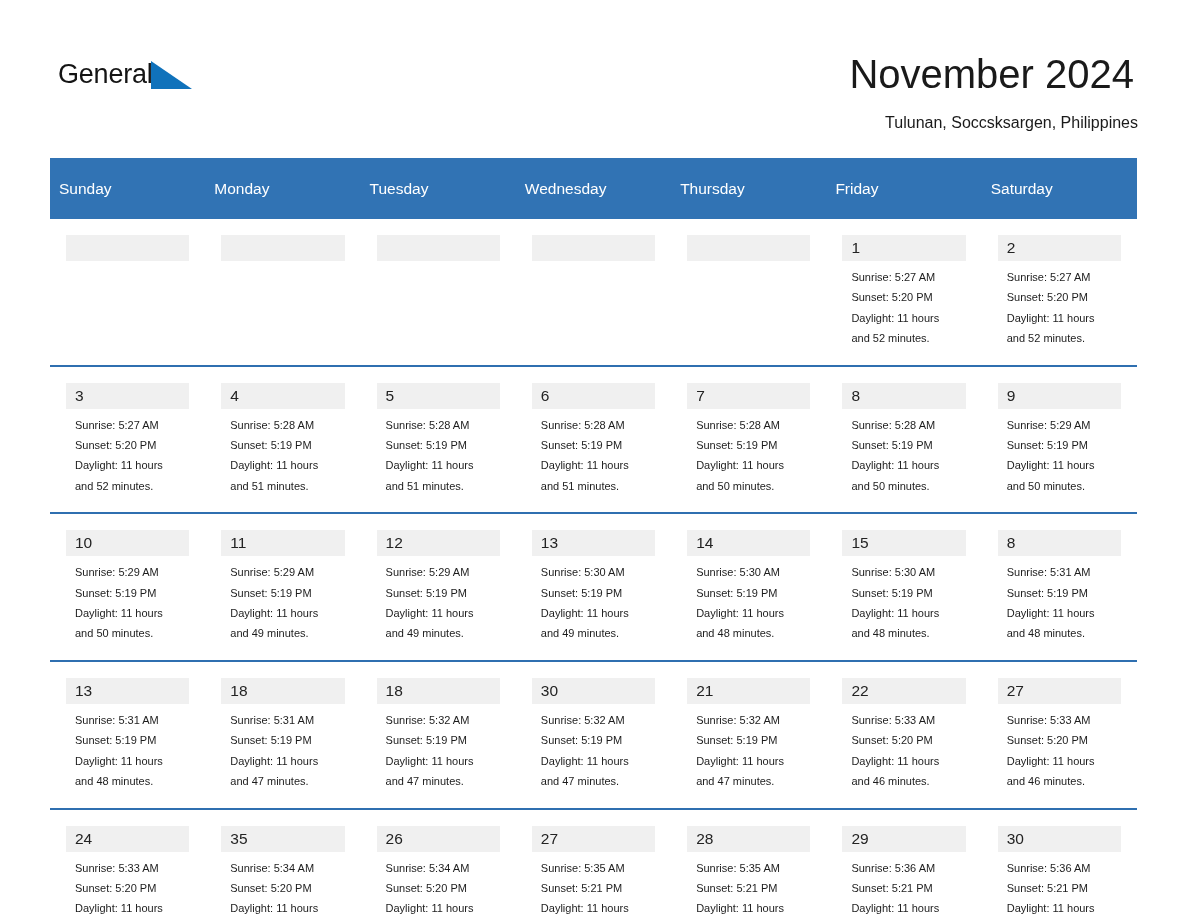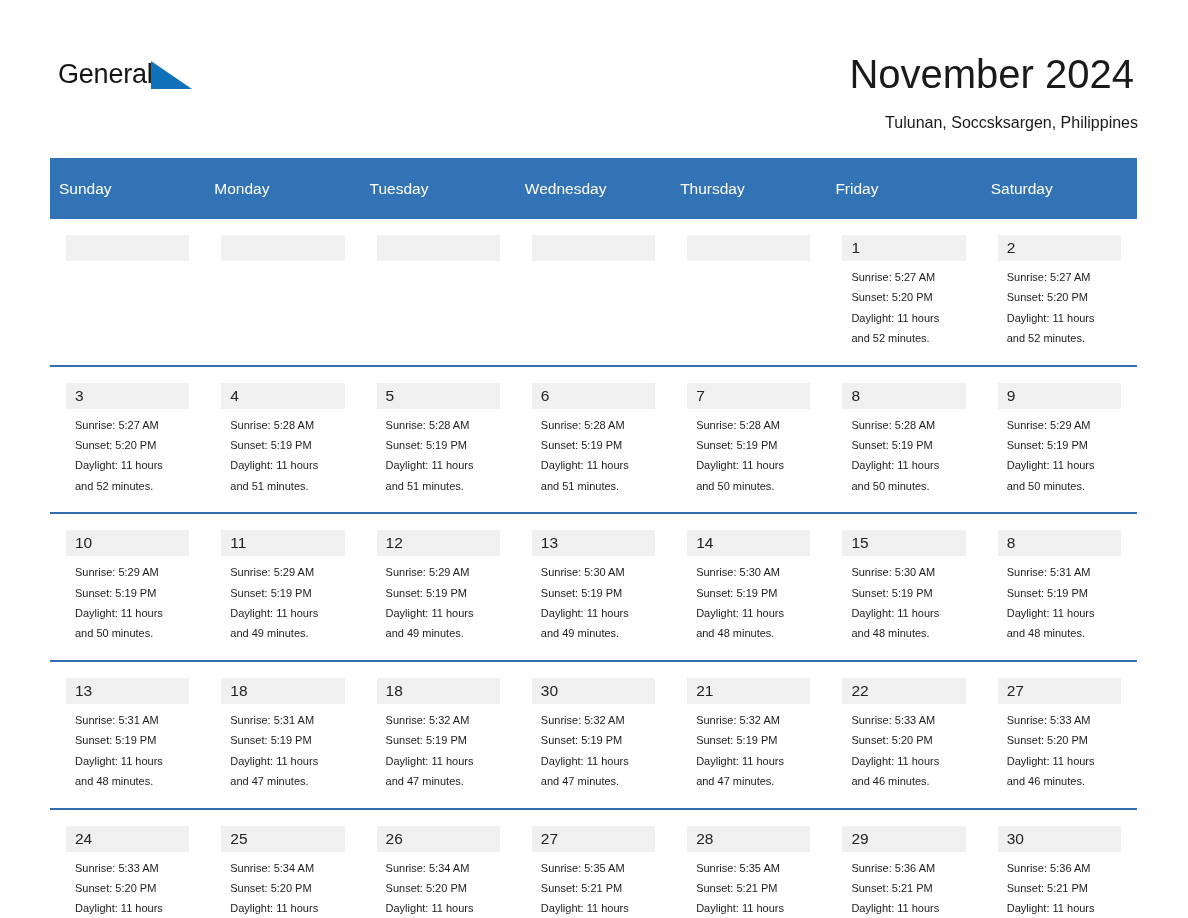--- a/index.html
+++ b/index.html
@@ -473,21 +473,21 @@
               <div class="daynum-band">24</div>
               <div class="dayinfo">
                 <div>Sunrise: 5:33 AM</div>
                 <div>Sunset: 5:20 PM</div>
                 <div class="daylight">Daylight: 11 hours and 46 minutes.</div>
               </div>
             </div>
           </td>
         <td>
             <div class="daycell">
-              <div class="daynum-band">25</div>
+              <div class="daynum-band">35</div>
               <div class="dayinfo">
                 <div>Sunrise: 5:34 AM</div>
                 <div>Sunset: 5:20 PM</div>
                 <div class="daylight">Daylight: 11 hours and 46 minutes.</div>
               </div>
             </div>
           </td>
         <td>
             <div class="daycell">
               <div class="daynum-band">26</div>

